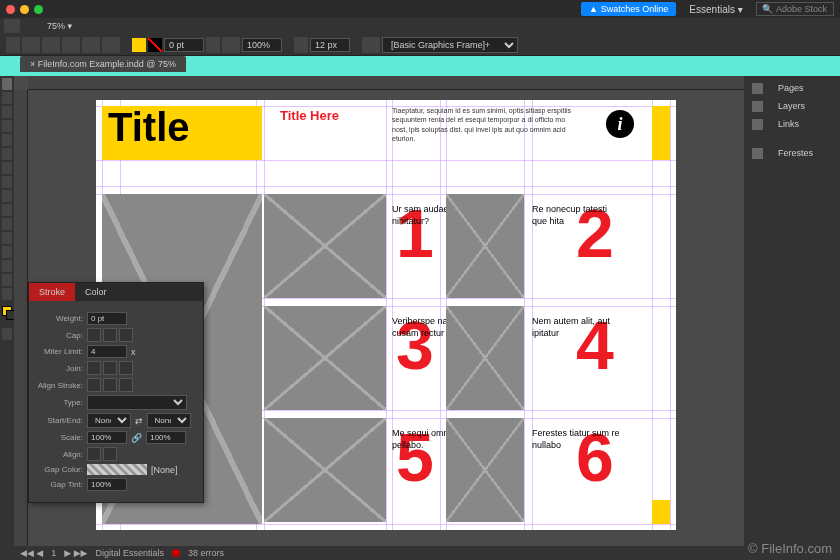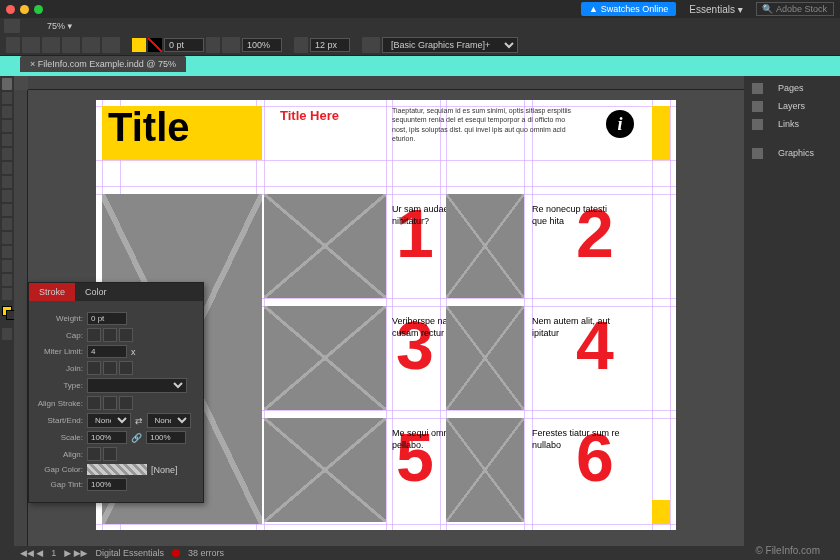--- a/index.html
+++ b/index.html
@@ -59,21 +59,21 @@
 .sp-tab{padding:4px 10px;cursor:pointer}
 .sp-tab.active{background:#b91c1c}
 .sp-body{padding:8px 6px}
 .sp-row{display:flex;align-items:center;gap:4px;margin:3px 0}
 .sp-label{width:48px;text-align:right;color:#aaa;font-size:8px}
 .sp-input{background:#222;color:#ccc;border:1px solid #555;width:40px;padding:1px 3px;font-size:8px}
 .sp-sel{background:#222;color:#ccc;border:1px solid #555;padding:1px 3px;font-size:8px;width:44px}
 .sp-icons{display:flex;gap:2px}
 .sp-ic{width:14px;height:14px;background:#333;border:1px solid #555}
 .sp-swatch{width:60px;height:11px;background:repeating-linear-gradient(45deg,#ccc 0,#ccc 3px,#999 3px,#999 6px)}
-.watermark{position:absolute;bottom:4px;right:20px;font-size:10px;color:#888}
+.watermark{position:absolute;bottom:4px;right:8px;font-size:13px;color:#888}
 </style>
 </head>
 <body>
 
 <div class="titlebar">
   <div class="dot r"></div>
   <div class="dot y"></div>
   <div class="dot g"></div>
   <div class="spacer"></div>
   <div class="btn-pub">▲ <span>Swatches Online</span></div>
@@ -227,30 +227,30 @@
           </div>
         <div class="sp-row">
             <div class="sp-label">Join:</div>
             <div class="sp-icons">
               <div class="sp-ic"></div>
               <div class="sp-ic"></div>
               <div class="sp-ic"></div>
             </div>
           </div>
         <div class="sp-row">
+            <div class="sp-label">Align Stroke:</div>
+            <div class="sp-icons">
+              <div class="sp-ic"></div>
+              <div class="sp-ic"></div>
+              <div class="sp-ic"></div>
+            </div>
+          </div>
+        <div class="sp-row">
             <div class="sp-label">Type:</div>
             <select class="sp-sel" style="width:100px"><option></option></select>
-          </div>
-        <div class="sp-row">
-            <div class="sp-label">Align Stroke:</div>
-            <div class="sp-icons">
-              <div class="sp-ic"></div>
-              <div class="sp-ic"></div>
-              <div class="sp-ic"></div>
-            </div>
           </div>
         <div class="sp-row">
             <div class="sp-label">Start/End:</div>
             <select class="sp-sel"><option>None</option></select>
             <span>⇄</span>
             <select class="sp-sel"><option>None</option></select>
           </div>
         <div class="sp-row">
             <div class="sp-label">Scale:</div>
             <input class="sp-input" value="100%" style="">
@@ -295,18 +295,18 @@
         <div class="panel-icon"></div>
         <span>Layers</span>
       </div>
     <div class="panel-row">
         <div class="panel-icon"></div>
         <span>Links</span>
       </div>
     <div style="height:10px"></div>
     <div class="panel-row">
         <div class="panel-icon"></div>
-        <span>Graphics</span>
+        <span>Ferestes</span>
       </div>
   </div>
 </div>
 
 <div class="watermark">© FileInfo.com</div>
 
 </body></html>

